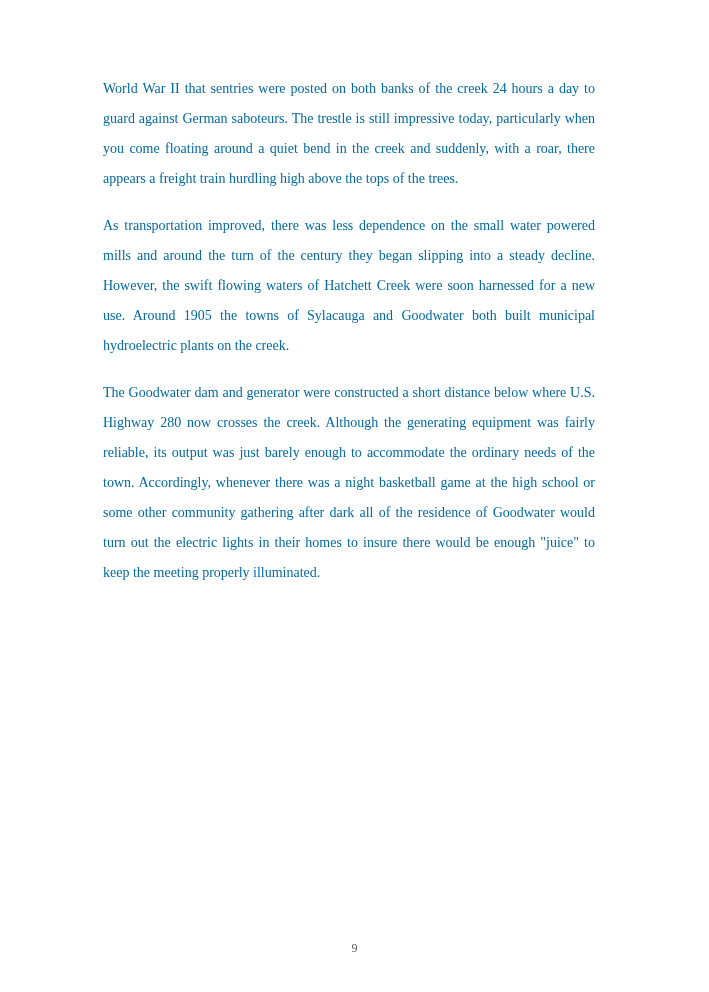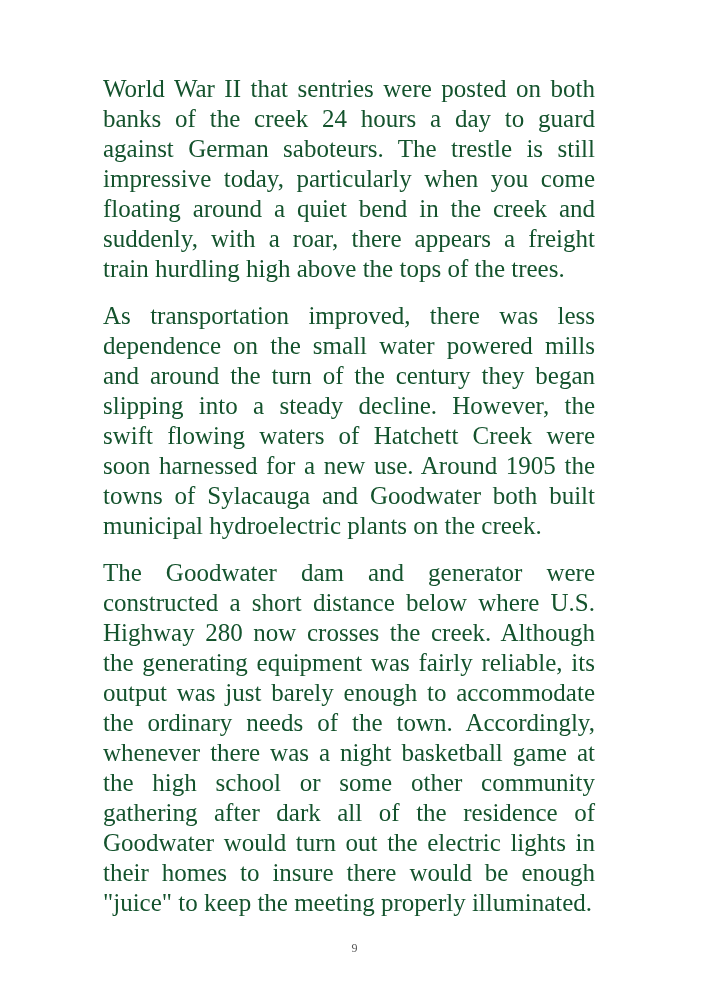--- a/index.html
+++ b/index.html
@@ -15,22 +15,22 @@
     overflow: hidden;
   }
   .page {
     position: absolute;
     inset: 0;
     display: flex;
     flex-direction: column;
   }
   .text-block {
     padding: 74px 114px 0 103px;
-    color: #14532d;
-    font-size: 25px;
+    color: #0369a1;
+    font-size: 14px;
     line-height: 30px;
     text-align: justify;
     text-justify: inter-word;
   }
   .text-block p {
     margin: 0 0 17px 0;
   }
   .page-number {
     position: absolute;
     bottom: 36px;

